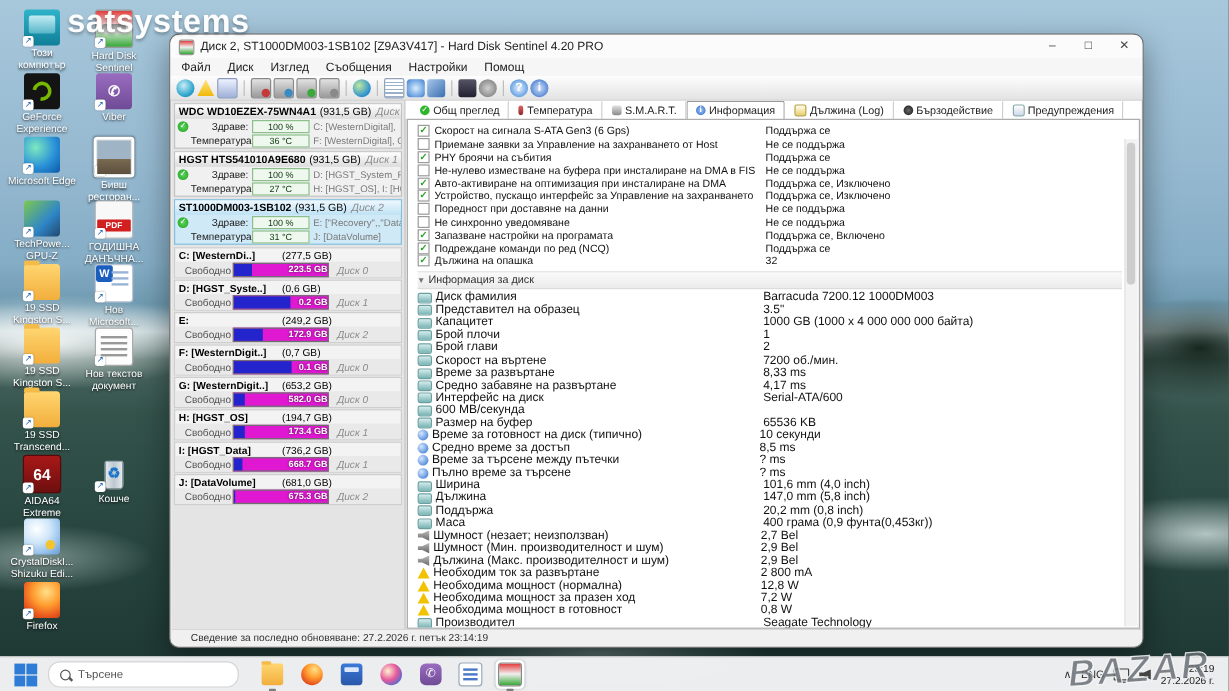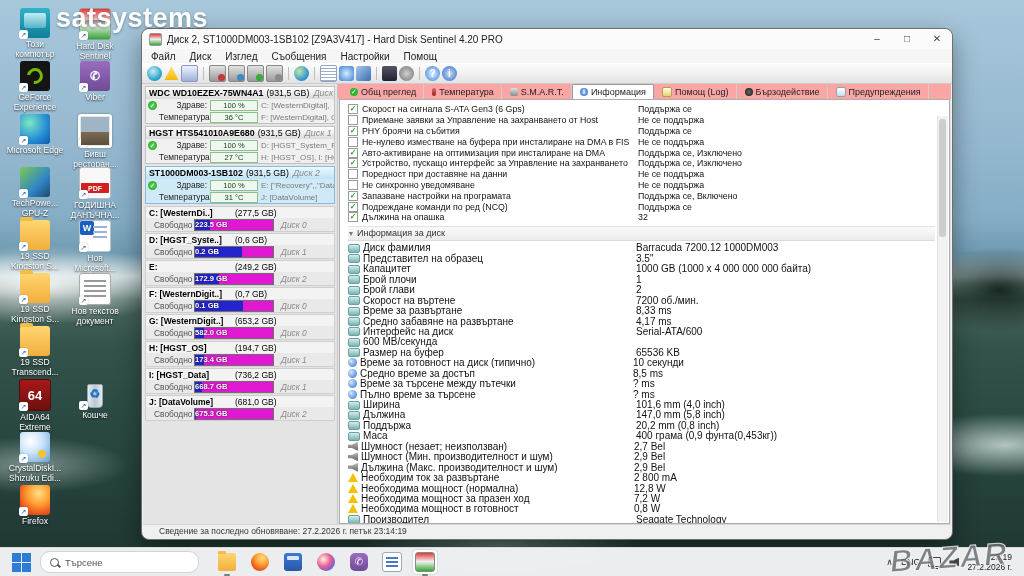--- a/index.html
+++ b/index.html
@@ -110,25 +110,25 @@
   .gbar .gtxt{position:absolute;inset:0;text-align:center;font-size:7.5px;line-height:9px;color:#103810}
   .disk-row .letters{flex:1;color:#7a7a7a;font-size:8px;white-space:nowrap;overflow:hidden}
   .part-block{border:1px solid #cecece;margin-bottom:1px;background:#f3f3f3}
   .part-h{display:flex;height:11px;font-size:8.5px;align-items:center;padding:0 3px}
   .part-h .pname{font-weight:bold;width:86px;white-space:nowrap;overflow:hidden}
   .part-r{display:flex;height:13px;align-items:center;font-size:8.4px;padding:0 3px;background:#e9e9e9}
   .part-r .freelbl{width:40px;color:#555;padding-left:5px;flex:none}
   .pbar{width:78px;height:10px;border:1px solid #6f6f6f;position:relative;background:#e018d2;display:flex;flex:none}
   .pbar .used{background:#2424cc;height:100%}
   .pbar .ptxt{position:absolute;inset:0;color:#fff;font-weight:bold;font-size:7.6px;line-height:10px;
-    text-align:left;text-shadow:0 0 2px rgba(0,0,0,.7)}
+    text-align:right;text-shadow:0 0 2px rgba(0,0,0,.7)}
   .part-r .pdisk{margin-left:7px;font-style:italic;color:#8a8a8a}
   
   .right-panel{flex:1;display:flex;flex-direction:column;position:relative}
-  .tabbar{height:15px;display:flex;align-items:flex-start;padding-left:4px;font-size:9px;background:#fca5a5}
+  .tabbar{height:15px;display:flex;align-items:flex-start;padding-left:4px;font-size:9px;background:#ffffff}
   .tab{display:flex;align-items:center;gap:3px;padding:1px 7px;height:12px;border:1px solid transparent;
     border-right-color:#cfcfcf;color:#222;white-space:nowrap}
   .tab.active{background:#fff;border-color:#9a9a9a;border-bottom-color:#fff;border-radius:2px 2px 0 0}
   .tabicon{width:8px;height:8px;border-radius:2px;position:relative;flex:none}
   .ti-overview{background:#2db52d;border-radius:50%}
   .ti-overview::after{content:"✓";position:absolute;inset:0;color:#fff;font-size:7px;line-height:8px;text-align:center}
   .ti-temperature{background:linear-gradient(#e06666,#8a2626);width:4px;border-radius:2px}
   .ti-smart{background:linear-gradient(#e0e0e0,#8a8a8a)}
   .ti-information{background:radial-gradient(#9fc4f0,#2a66c8);border-radius:50%}
   .ti-information::after{content:"i";position:absolute;inset:0;color:#fff;font-size:7px;font-weight:bold;line-height:8px;text-align:center}
@@ -533,21 +533,21 @@
           <div class="tab">
             <span class="tabicon ti-smart"></span>
             <span>S.M.A.R.T.</span>
           </div>
           <div class="tab active">
             <span class="tabicon ti-information"></span>
             <span>Информация</span>
           </div>
           <div class="tab">
             <span class="tabicon ti-log"></span>
-            <span>Помощ (Log)</span>
+            <span>Дължина (Log)</span>
           </div>
           <div class="tab">
             <span class="tabicon ti-performance"></span>
             <span>Бързодействие</span>
           </div>
           <div class="tab">
             <span class="tabicon ti-alerts"></span>
             <span>Предупреждения</span>
           </div>
         </div>

